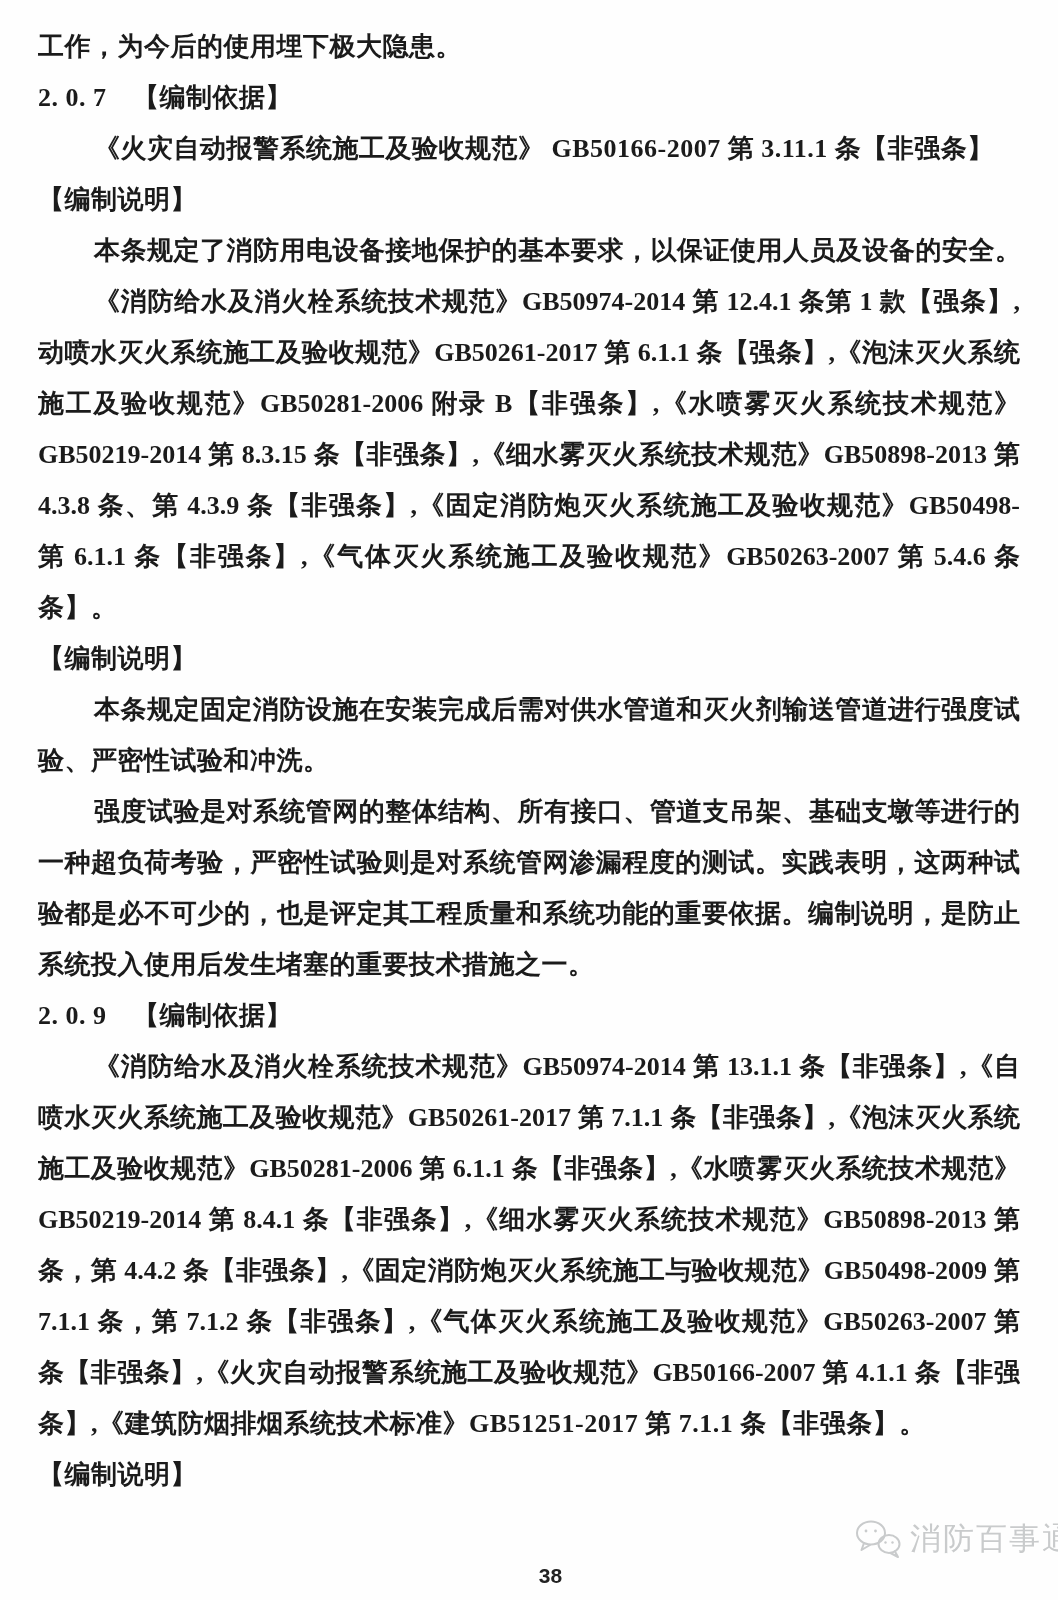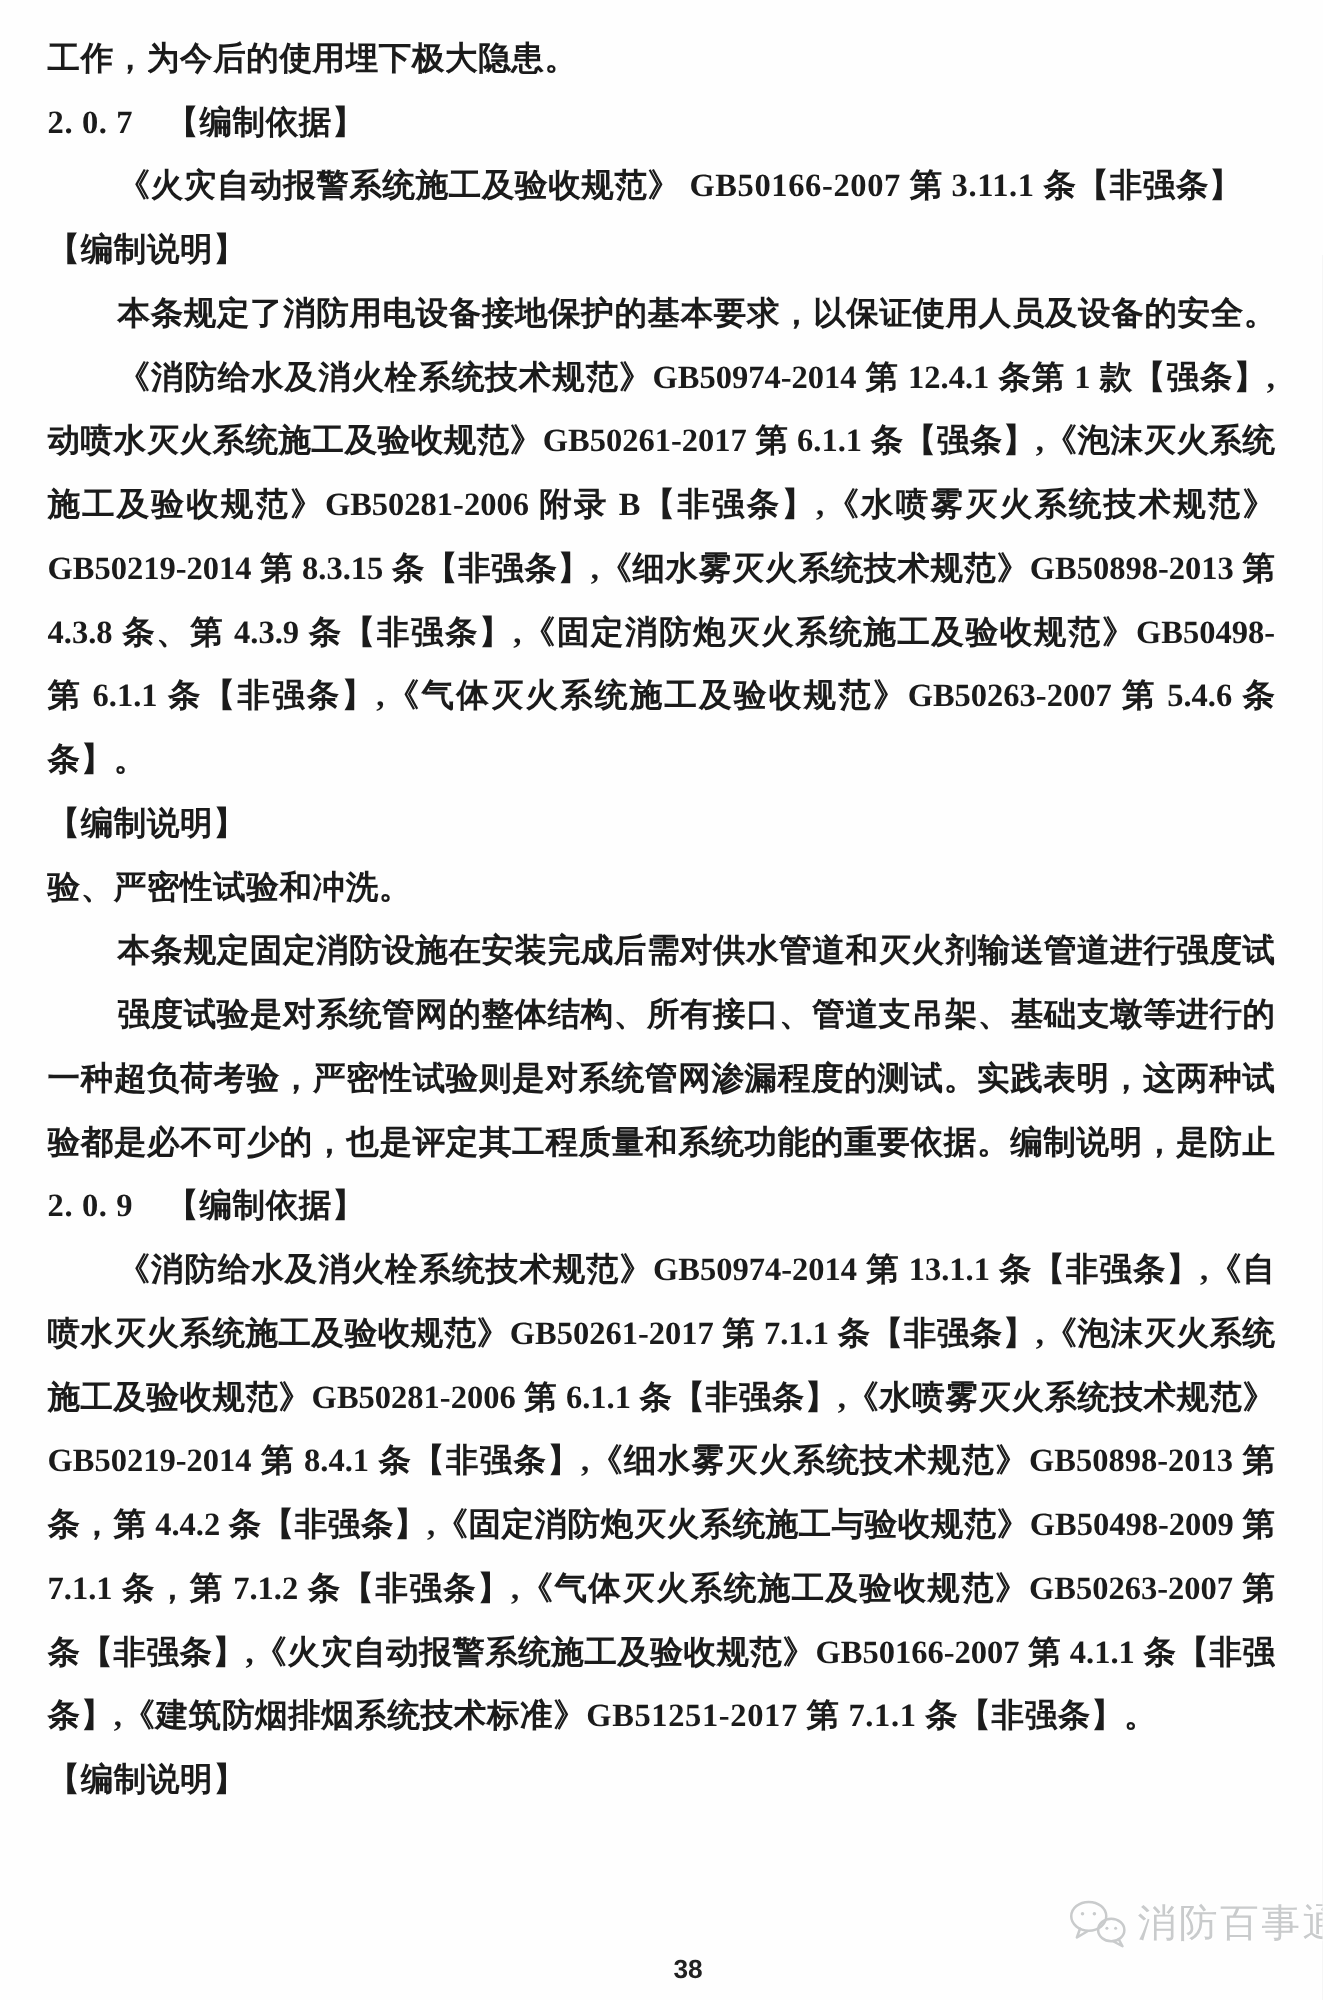--- a/index.html
+++ b/index.html
@@ -92,25 +92,26 @@
       <div class="line">【编制说明】</div>
       <div class="line indent">本条规定了消防用电设备接地保护的基本要求，以保证使用人员及设备的安全。</div>
       <div class="line indent fill">《消防给水及消火栓系统技术规范》GB50974-2014 第 12.4.1 条第 1 款【强条】,《自</div>
       <div class="line fill">动喷水灭火系统施工及验收规范》GB50261-2017 第 6.1.1 条【强条】,《泡沫灭火系统</div>
       <div class="line fill">施工及验收规范》GB50281-2006 附录 B【非强条】,《水喷雾灭火系统技术规范》</div>
       <div class="line fill">GB50219-2014 第 8.3.15 条【非强条】,《细水雾灭火系统技术规范》GB50898-2013 第</div>
       <div class="line fill">4.3.8 条、第 4.3.9 条【非强条】,《固定消防炮灭火系统施工及验收规范》GB50498-2009</div>
       <div class="line fill">第 6.1.1 条【非强条】,《气体灭火系统施工及验收规范》GB50263-2007 第 5.4.6 条【强</div>
       <div class="line">条】。</div>
       <div class="line">【编制说明】</div>
+      <div class="line indent fill">本条规定固定消防设施在安装完成后需对供水管道和灭火剂输送管道进行强度试</div>
       <div class="line">验、严密性试验和冲洗。</div>
-      <div class="line indent fill">本条规定固定消防设施在安装完成后需对供水管道和灭火剂输送管道进行强度试</div>
       <div class="line indent fill">强度试验是对系统管网的整体结构、所有接口、管道支吊架、基础支墩等进行的</div>
       <div class="line fill">一种超负荷考验，严密性试验则是对系统管网渗漏程度的测试。实践表明，这两种试</div>
       <div class="line fill">验都是必不可少的，也是评定其工程质量和系统功能的重要依据。编制说明，是防止</div>
+      <div class="line">系统投入使用后发生堵塞的重要技术措施之一。</div>
       <div class="line">2. 0. 9　【编制依据】</div>
       <div class="line indent fill">《消防给水及消火栓系统技术规范》GB50974-2014 第 13.1.1 条【非强条】,《自动</div>
       <div class="line fill">喷水灭火系统施工及验收规范》GB50261-2017 第 7.1.1 条【非强条】,《泡沫灭火系统</div>
       <div class="line fill">施工及验收规范》GB50281-2006 第 6.1.1 条【非强条】,《水喷雾灭火系统技术规范》</div>
       <div class="line fill">GB50219-2014 第 8.4.1 条【非强条】,《细水雾灭火系统技术规范》GB50898-2013 第 4.4.1</div>
       <div class="line fill">条，第 4.4.2 条【非强条】,《固定消防炮灭火系统施工与验收规范》GB50498-2009 第</div>
       <div class="line fill">7.1.1 条，第 7.1.2 条【非强条】,《气体灭火系统施工及验收规范》GB50263-2007 第 6.1.1</div>
       <div class="line fill">条【非强条】,《火灾自动报警系统施工及验收规范》GB50166-2007 第 4.1.1 条【非强</div>
       <div class="line">条】,《建筑防烟排烟系统技术标准》GB51251-2017 第 7.1.1 条【非强条】。</div>
       <div class="line">【编制说明】</div>

